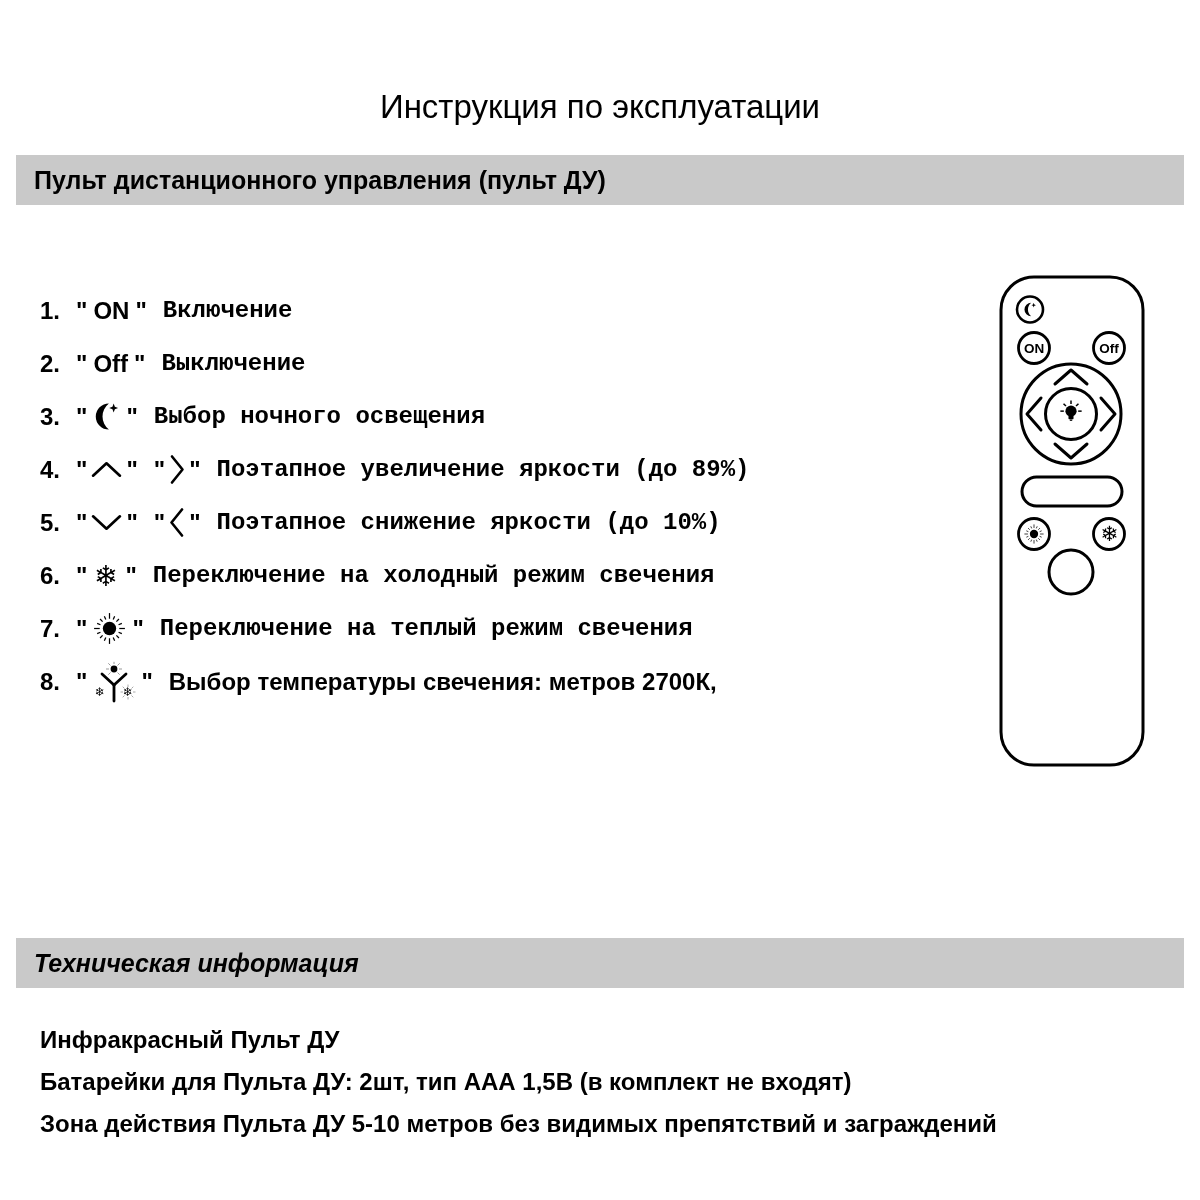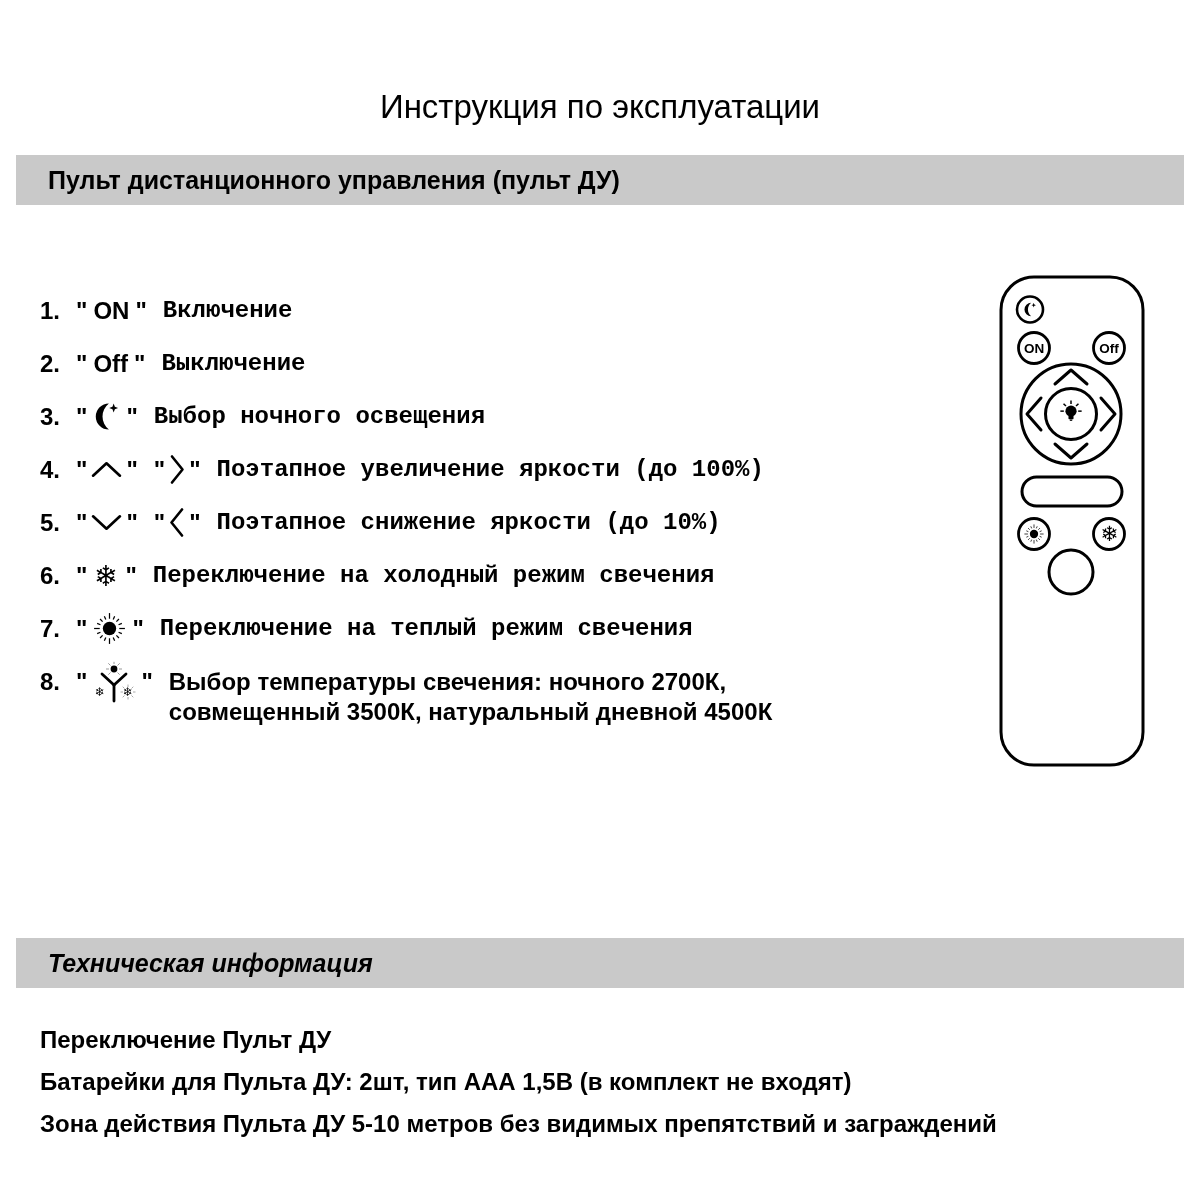--- a/index.html
+++ b/index.html
@@ -13,21 +13,21 @@
   }
   .page-title {
     position: absolute; top: 68px; left: 0; width: 100%;
     text-align: center;
     font-size: 33px; font-weight: normal; margin-top: 20px;
   }
   .section-bar {
     position: absolute; left: 16px; right: 16px; height: 50px;
     background: #c9c9c9;
     display: flex; align-items: center;
-    padding-left: 32px;
+    padding-left: 18px;
     font-size: 25px; font-weight: bold;
   }
   .bar-remote { top: 155px; }
   .bar-tech   { top: 938px; font-style: italic; }
 
   ul.instr-list {
     position: absolute; left: 40px; top: 284px;
     list-style: none;
     font-size: 24px; font-weight: bold;
   }
@@ -192,21 +192,21 @@
       </span>
     <span class="q">"</span>
     <span class="gap"></span>
     <span class="q">"</span>
     <span class="ic">
         <svg width="16" height="31">
           <use href="#i-chev-right"></use>
         </svg>
       </span>
     <span class="q">"</span>
-    <span class="txt">Поэтапное увеличение яркости (до 100%)</span>
+    <span class="txt">Поэтапное увеличение яркости (до 89%)</span>
   </li>
   <li>
     <span class="num">5.</span>
     <span class="q">"</span>
     <span class="ic">
         <svg width="31" height="19">
           <use href="#i-chev-down"></use>
         </svg>
       </span>
     <span class="q">"</span>
@@ -245,22 +245,21 @@
   <li class="two-line">
     <span class="num">8.</span>
     <span class="q">"</span>
     <span class="ic">
         <svg width="46" height="44">
           <use href="#i-temp"></use>
         </svg>
       </span>
     <span class="q">"</span>
     <span class="lines">
-      <div>Выбор температуры свечения: ночного 2700К,</div>
-      <div>совмещенный 3500К, натуральный дневной 4500К</div>
+      <div>Выбор температуры свечения: метров 2700К,</div>
     </span>
   </li>
 </ul>
 
 <div class="remote-wrap">
   <svg width="146" height="493" viewBox="0 0 146 493">
     <rect x="2" y="2" width="142" height="488" rx="33" fill="#fff" stroke="#000" stroke-width="3"></rect>
 
     <g>
       <circle cx="31" cy="34.5" r="13" fill="#fff" stroke="#000" stroke-width="2.6"></circle>
@@ -299,16 +298,16 @@
 
     <circle cx="72" cy="297" r="22" fill="#fff" stroke="#000" stroke-width="3"></circle>
   </svg>
 </div>
 
 <div class="section-bar bar-tech">
   <span>Техническая информация</span>
 </div>
 
 <div class="tech-lines">
-  <div class="tline">Переключение Пульт ДУ</div>
+  <div class="tline">Инфракрасный Пульт ДУ</div>
   <div class="tline">Батарейки для Пульта ДУ: 2шт, тип ААА 1,5В (в комплект не входят)</div>
   <div class="tline">Зона действия Пульта ДУ 5-10 метров без видимых препятствий и заграждений</div>
 </div>
 
 </body></html>

